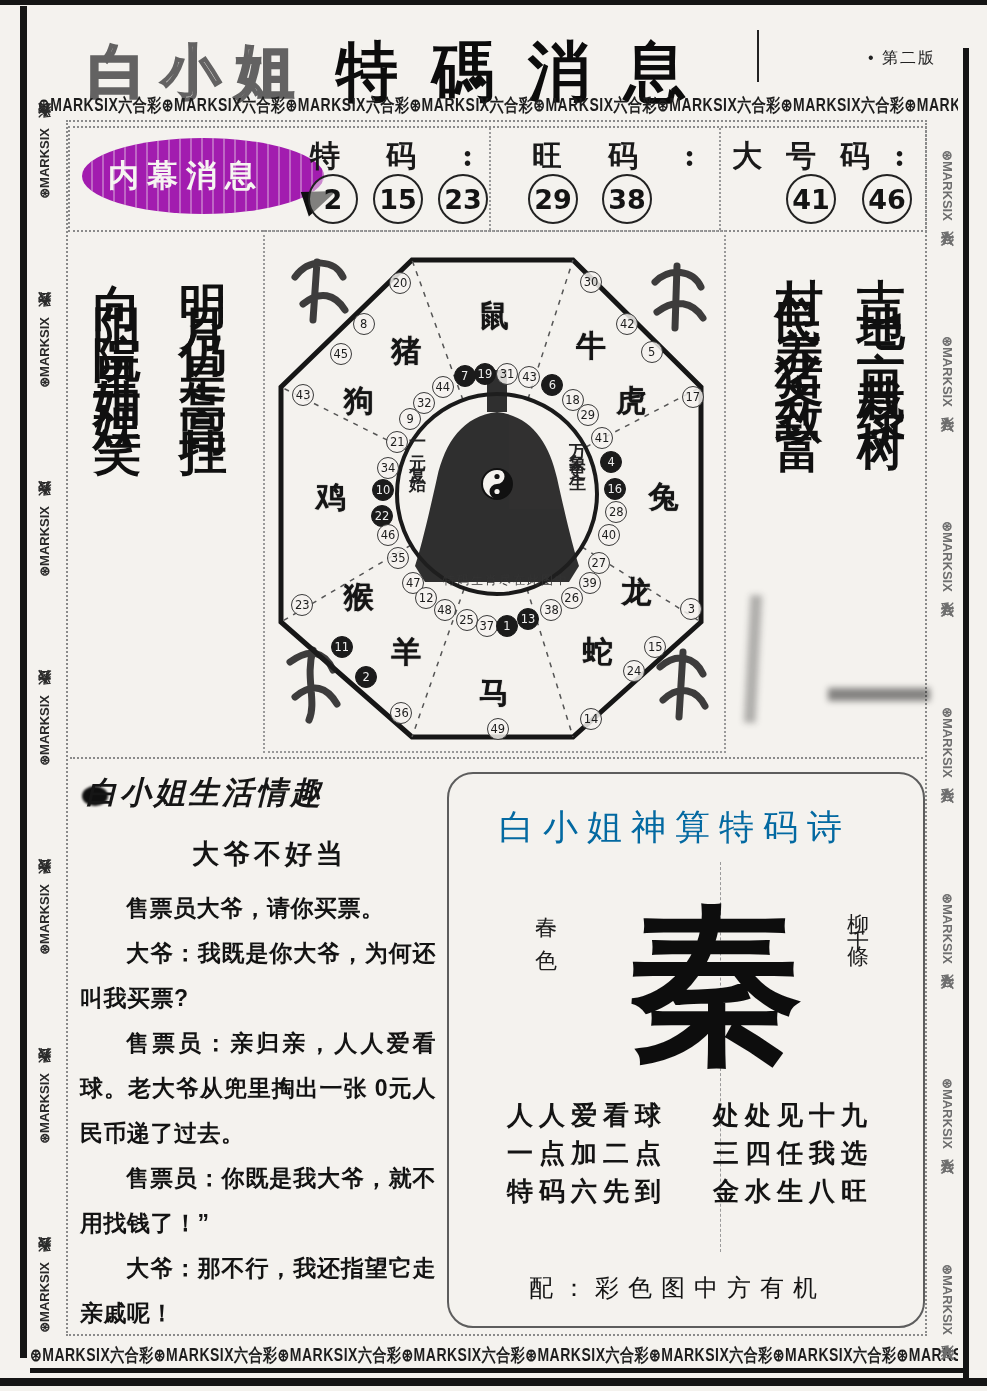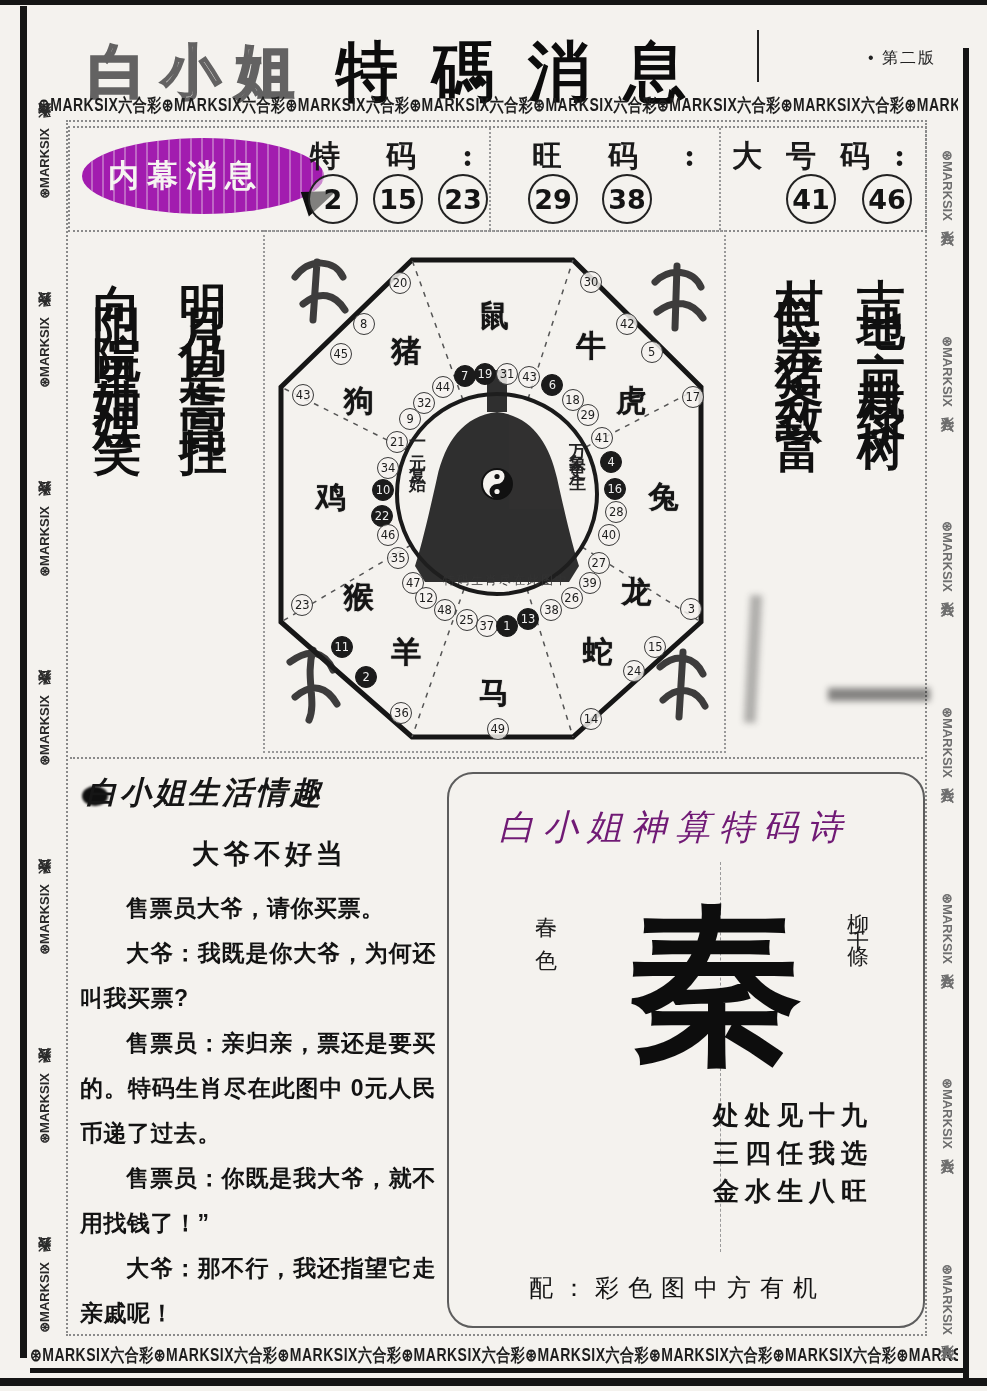--- a/index.html
+++ b/index.html
@@ -58,21 +58,21 @@
               font-family:"DejaVu Serif",serif;color:#161616;}
   .inkblot{position:absolute;width:26px;height:20px;background:#101010;border-radius:50%;filter:blur(1px);}
   .life-subtitle{font-size:27px;font-weight:900;letter-spacing:4px;}
   .life-paras{width:356px;font-size:23px;font-weight:bold;line-height:45px;letter-spacing:.5px;
               text-align:justify;color:#131313;}
   .life-paras p{margin:0;text-indent:2em;}
   
   .poem-box{border:2px solid #5d5d5d;border-radius:26px;}
   .poem-centerline{position:absolute;border-left:1px dashed #9a9a9a;}
   .poem-title{position:absolute;font-size:35px;letter-spacing:9px;font-family:"DejaVu Serif",serif;
-              color:#701a75;white-space:nowrap;font-style:italic;}
+              color:#0369a1;white-space:nowrap;}
   .poem-vtext{position:absolute;writing-mode:vertical-rl;font-size:22px;letter-spacing:16px;
               font-family:"DejaVu Serif",serif;color:#1d1d1d;}
   .big-char{position:absolute;font-size:175px;font-weight:900;font-family:"DejaVu Serif",serif;
             color:#0d0d0d;transform:translateX(-50%);line-height:1;}
   .poem-col div{font-size:26px;font-family:"DejaVu Serif",serif;font-weight:bold;letter-spacing:6px;
             line-height:38px;color:#141414;white-space:nowrap;}
   .poem-footer{position:absolute;font-size:24px;letter-spacing:9px;font-family:"DejaVu Serif",serif;
             color:#141414;white-space:nowrap;}
   
   .smudge{position:absolute;background:rgba(20,20,20,.3);filter:blur(3px);}
@@ -278,32 +278,37 @@
 
   <div class="abs" style="left:70px;top:757px;width:853px;border-top:2px dotted #8a8a8a;"></div>
 
   <div class="abs" style="left:80px;top:764px;width:362px;height:566px;">
     <div class="inkblot" style="left:2px;top:22px;"></div>
     <div class="abs life-title" style="left:6px;top:8px;">白小姐生活情趣</div>
     <div class="abs life-subtitle" style="left:112px;top:72px;">大爷不好当</div>
     <div class="abs life-paras" id="joke-paras" style="left:0;top:122px;">
         <p>售票员大爷，请你买票。</p>
         <p>大爷：我既是你大爷，为何还叫我买票?</p>
-        <p>售票员：亲归亲，票还是要买的。特码生肖尽在此图中 0元人民币递了过去。</p>
+        <p>售票员：亲归亲，人人爱看球。老大爷从兜里掏出一张 0元人民币递了过去。</p>
         <p>售票员：你既是我大爷，就不用找钱了！”</p>
         <p>大爷：那不行，我还指望它走亲戚呢！</p>
       </div>
   </div>
 
   <div class="abs poem-box" style="left:447px;top:772px;width:474px;height:552px;">
     <div class="poem-centerline" style="left:271px;top:88px;height:390px;"></div>
     <div class="poem-title" style="left:50px;top:30px;">白小姐神算特码诗</div>
     <div class="poem-vtext" style="left:82px;top:126px;">春一色</div>
     <div class="poem-vtext" style="left:394px;top:122px;">柳千條</div>
     <div class="big-char" style="left:266px;top:122px;">秦</div>
+    <div class="abs poem-col" id="poem-left" style="left:58px;top:322px;">
+        <div>人人爱看球</div>
+        <div>一点加二点</div>
+        <div>特码六先到</div>
+      </div>
     <div class="abs poem-col" id="poem-right" style="left:264px;top:322px;">
         <div>处处见十九</div>
         <div>三四任我选</div>
         <div>金水生八旺</div>
       </div>
     <div class="poem-footer" style="left:80px;top:498px;">配：彩色图中方有机</div>
   </div>
 
 </div>
 

